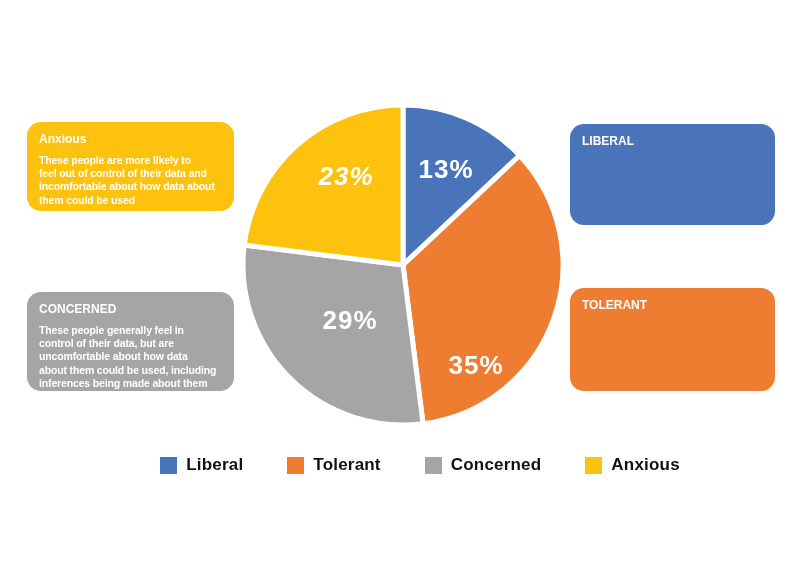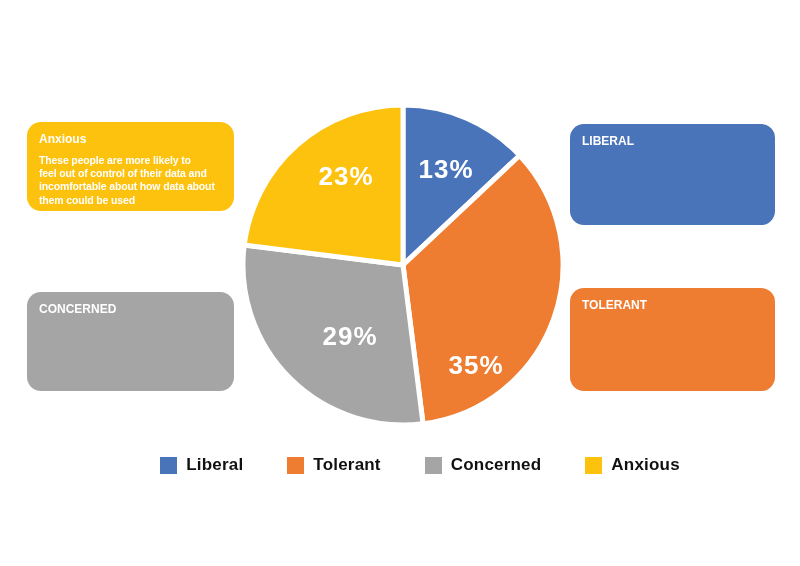--- a/index.html
+++ b/index.html
@@ -36,35 +36,40 @@
   <div class="pie-wrap">
     <svg width="336" height="336" viewBox="0 0 336 336">
         <path d="M 168 168 L 168.00 8.00 A 160 160 0 0 1 284.63 58.47 Z" fill="#4a74b9" stroke="#ffffff" stroke-width="5" stroke-linejoin="round"></path>
         <path d="M 168 168 L 284.63 58.47 A 160 160 0 0 1 188.05 326.74 Z" fill="#ee7c31" stroke="#ffffff" stroke-width="5" stroke-linejoin="round"></path>
         <path d="M 168 168 L 188.05 326.74 A 160 160 0 0 1 9.26 147.95 Z" fill="#a5a5a5" stroke="#ffffff" stroke-width="5" stroke-linejoin="round"></path>
         <path d="M 168 168 L 9.26 147.95 A 160 160 0 0 1 168.00 8.00 Z" fill="#fdc20d" stroke="#ffffff" stroke-width="5" stroke-linejoin="round"></path>
       </svg>
     <div>
         <div class="pct-label" style="left: 211px; top: 72px;">13%</div>
         <div class="pct-label" style="left: 241px; top: 232px; margin-top: 36px;">35%</div>
-        <div class="pct-label" style="left: 115px; top: 239px; text-align: center;">29%</div>
-        <div class="pct-label" style="left: 111px; top: 79px;">23%</div>
+        <div class="pct-label" style="left: 115px; top: 223px; text-align: center;">29%</div>
+        <div class="pct-label" style="left: 111px; top: 79px; font-style: italic;">23%</div>
       </div>
   </div>
 
   <div class="callout c-anxious">
     <div class="callout-title">Anxious</div>
     <div class="callout-body">These people are more likely to
 feel out of control of their data and
 incomfortable about how data about
 them could be used</div>
   </div>
 
   <div class="callout c-concerned">
     <div class="callout-title">CONCERNED</div>
+    <div class="callout-body">These people generally feel in
+control of their data, but are
+uncomfortable about how data
+about them could be used, including
+inferences being made about them</div>
   </div>
 
   <div class="callout c-liberal">
     <div class="callout-title">LIBERAL</div>
   </div>
 
   <div class="callout c-tolerant">
     <div class="callout-title">TOLERANT</div>
   </div>
 

